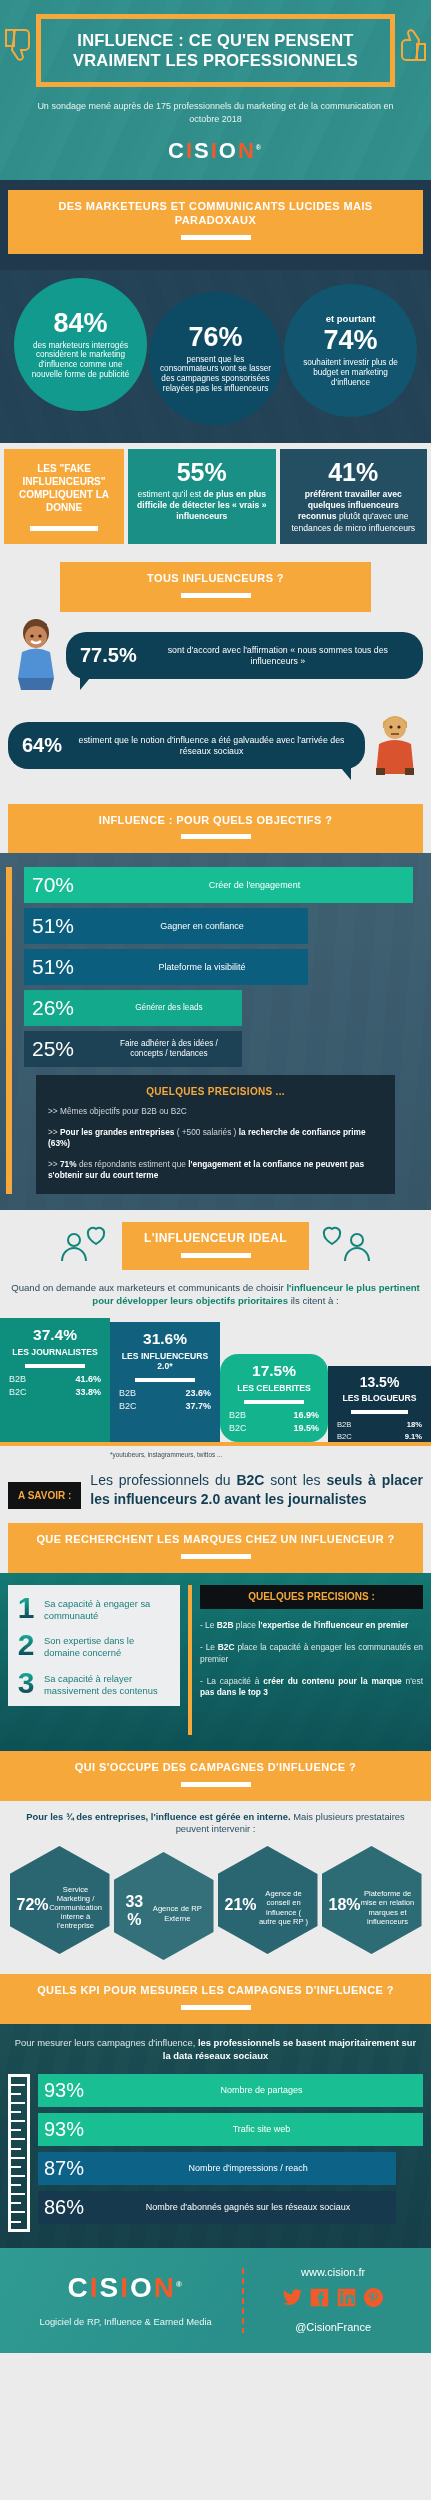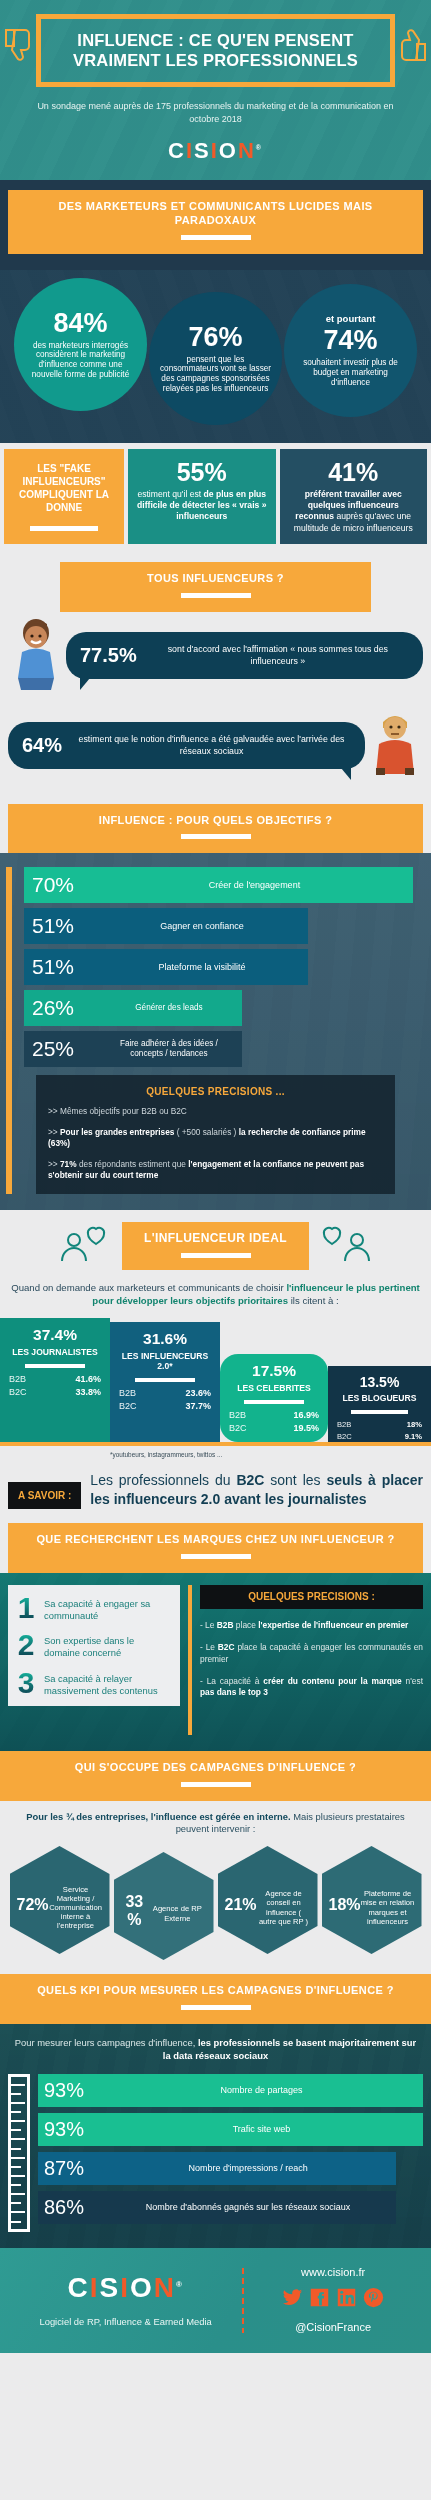--- a/index.html
+++ b/index.html
@@ -90,21 +90,21 @@
   .fake-card .num { font-size: 25px; font-weight: bold; line-height: 1.05; }
   .fake-card .txt { font-size: 8.6px; line-height: 1.3; margin-top: 4px; }
   .fake-card .txt b { font-weight: bold; }
 
   
   .sec-pad { padding: 10px 0 12px; }
   .bar-head.narrow { margin: 0 60px; }
   .bubble-row { display:flex; align-items:center; padding: 4px 8px 0; gap:2px; }
   .bubble {
     background:#0d3f55; border-radius: 20px; color:#fff;
-    padding: 12px 14px; display:flex; align-items:center; gap:10px; position:relative; flex:1;
+    padding: 12px 14px; display:flex; align-items:flex-end; gap:10px; position:relative; flex:1;
   }
   .bubble .num { font-size: 20px; font-weight: bold; white-space: nowrap; }
   .bubble .txt { font-size: 8.8px; line-height: 1.27; text-align:center; flex:1; }
   .bubble.left-tail:after {
     content:""; position:absolute; left: 14px; bottom:-11px;
     border-left: 10px solid #0d3f55; border-bottom: 12px solid transparent; border-right:10px solid transparent;
   }
   .bubble.right-tail:after {
     content:""; position:absolute; right: 14px; bottom:-11px;
     border-right: 10px solid #0d3f55; border-bottom: 12px solid transparent; border-left:10px solid transparent;
@@ -300,21 +300,21 @@
     <div class="fake-card orange">
       <div class="t">LES "FAKE INFLUENCEURS" COMPLIQUENT LA DONNE</div>
       <div class="rule"></div>
     </div>
     <div class="fake-card teal">
       <div class="num">55%</div>
       <div class="txt"><span>estiment qu'il est </span><b>de plus en plus difficile de détecter les « vrais » influenceurs</b></div>
     </div>
     <div class="fake-card navy">
       <div class="num">41%</div>
-      <div class="txt"><b>préférent travailler avec quelques influenceurs reconnus</b><span> auprès qu'avec une multitude de micro influenceurs</span></div>
+      <div class="txt"><b>préférent travailler avec quelques influenceurs reconnus</b><span> plutôt qu'avec une tendances de micro influenceurs</span></div>
     </div>
   </div>
 
   <div class="sec-pad">
     <div class="bar-head narrow">
       <div class="ttl">TOUS INFLUENCEURS ?</div>
       <div class="rule"></div>
     </div>
 
     <div class="bubble-row">

